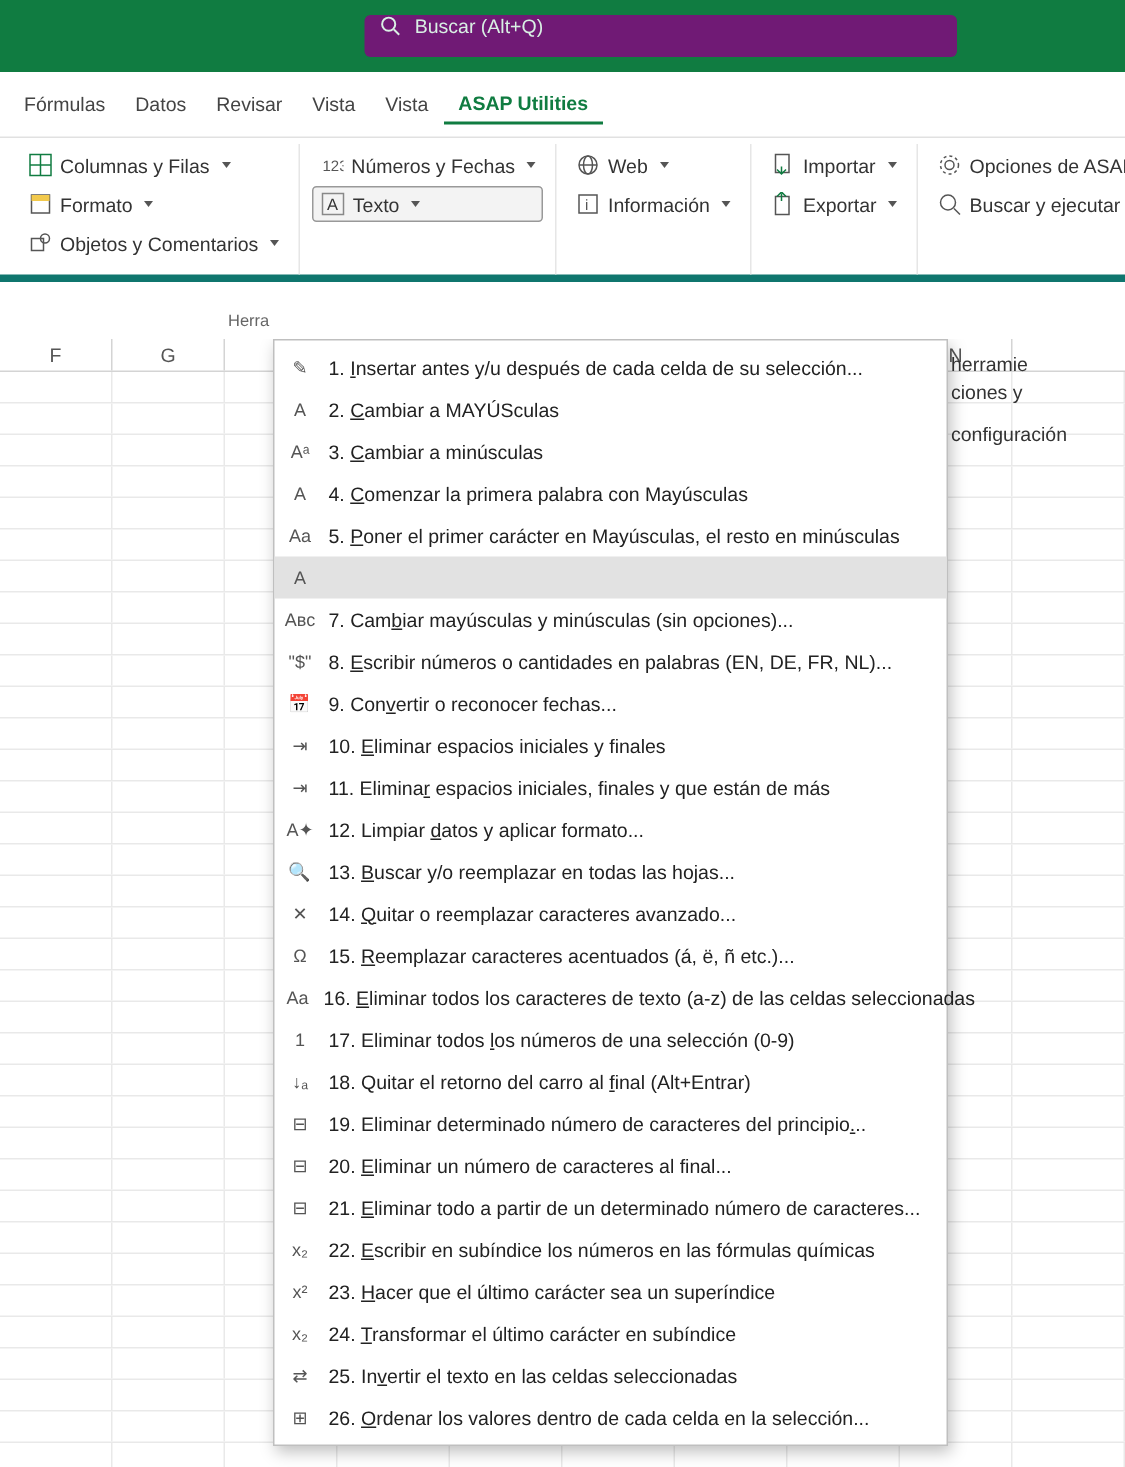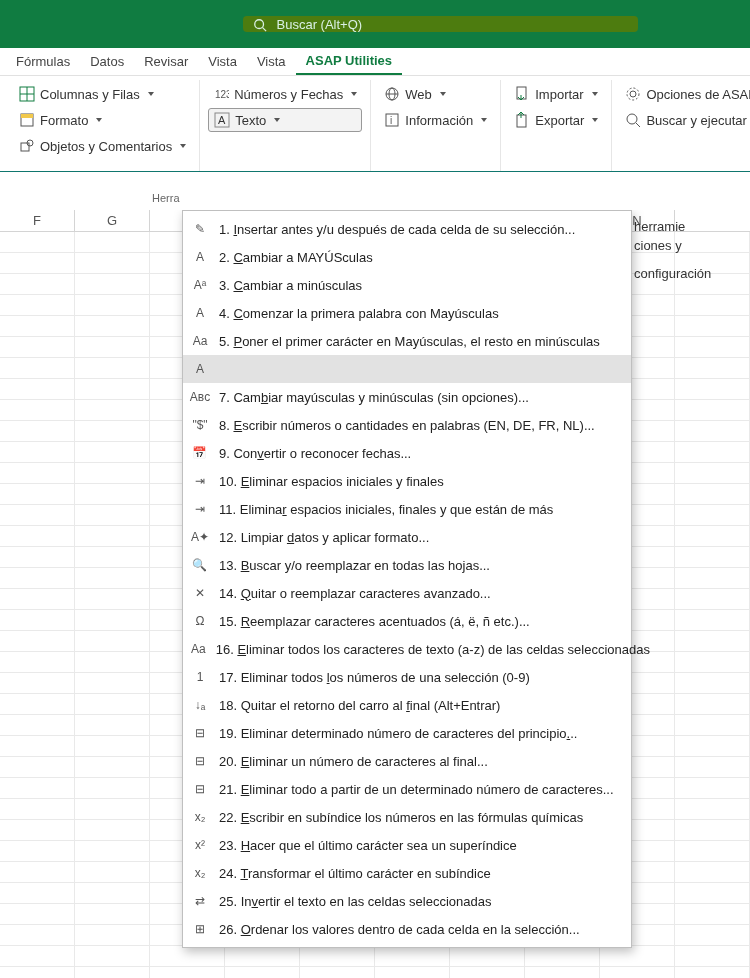--- a/index.html
+++ b/index.html
@@ -1,26 +1,26 @@
 <!DOCTYPE html>
 <html><head>
 <meta charset="utf-8">
 <style>
 * { margin: 0; padding: 0; box-sizing: border-box; font-family: "Segoe UI", Arial, sans-serif; }
 body { width: 750px; height: 978px; background: #fff; overflow: hidden; font-size: 13px; color: #222; }
 
 .titlebar { height: 48px; background: #107c41; display: flex; align-items: center; justify-content: center; }
-.search-box { width: 395px; height: 16px; background: #4d7c0f; border-radius: 4px; display: flex; align-items: flex-end; padding: 0 10px; gap: 10px; margin-left: 130px; }
+.search-box { width: 395px; height: 28px; background: #701a75; border-radius: 4px; display: flex; align-items: flex-start; padding: 0 10px; gap: 10px; margin-left: 130px; }
 .search-box span { color: #d9f0e4; font-size: 13px; }
 
-.tabs { height: 28px; background: #fff; border-bottom: 1px solid #e1e1e1; display: flex; align-items: center; padding-left: 6px; }
+.tabs { height: 44px; background: #fff; border-bottom: 1px solid #e1e1e1; display: flex; align-items: center; padding-left: 6px; }
 .tab { padding: 5px 10px; font-size: 13px; color: #444; cursor: pointer; }
 .tab.active { color: #107c41; font-weight: 600; border-bottom: 2px solid #107c41; }
 
-.ribbon { height: 96px; background: #fff; border-bottom: 1px solid #0f766e; display: flex; padding: 4px 6px 0 6px; }
+.ribbon { height: 96px; background: #fff; border-bottom: 5px solid #0f766e; display: flex; padding: 4px 6px 0 6px; }
 .rgroup { display: flex; flex-direction: column; gap: 2px; padding: 2px 8px; border-right: 1px solid #e6e6e6; }
 .rgroup:last-child { border-right: none; }
 .rbtn { height: 24px; display: flex; align-items: center; gap: 5px; padding: 2px 5px; font-size: 13px; color: #333; border-radius: 3px; cursor: pointer; white-space: nowrap; }
 .rbtn.pressed { border: 1px solid #999; background: #f3f3f3; }
 .rbtn svg { flex-shrink: 0; }
 .caret::after { content: ""; display: inline-block; margin-left: 3px; border-top: 4px solid #555; border-left: 3px solid transparent; border-right: 3px solid transparent; }
 
 .status-row { height: 18px; font-size: 11px; color: #666; text-align: right; padding-right: 8px; background: #fff; margin-top: 20px; }
 .status-row .left { float: left; padding-left: 152px; }
 

